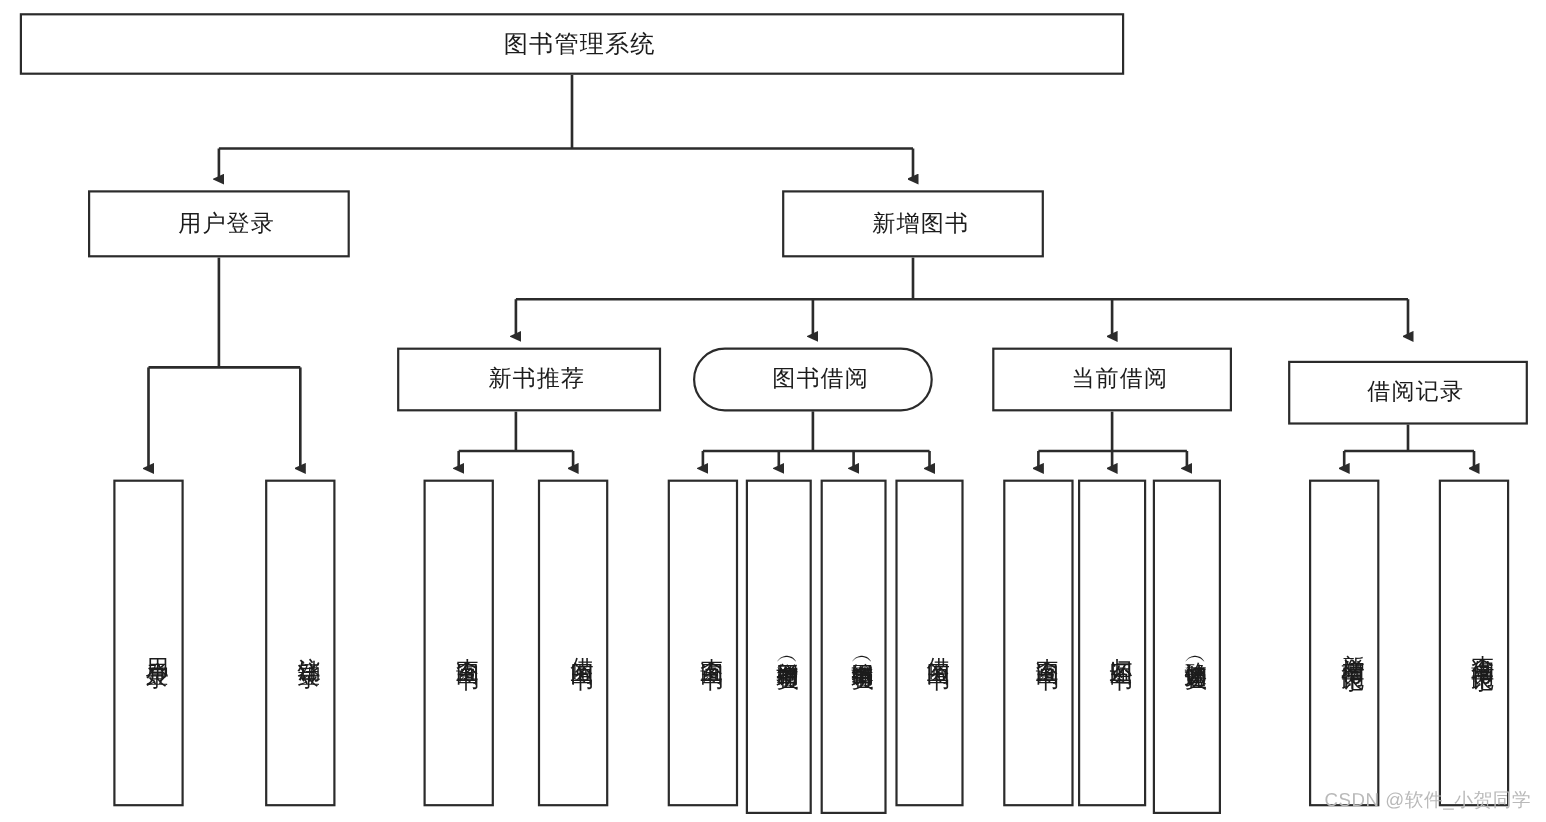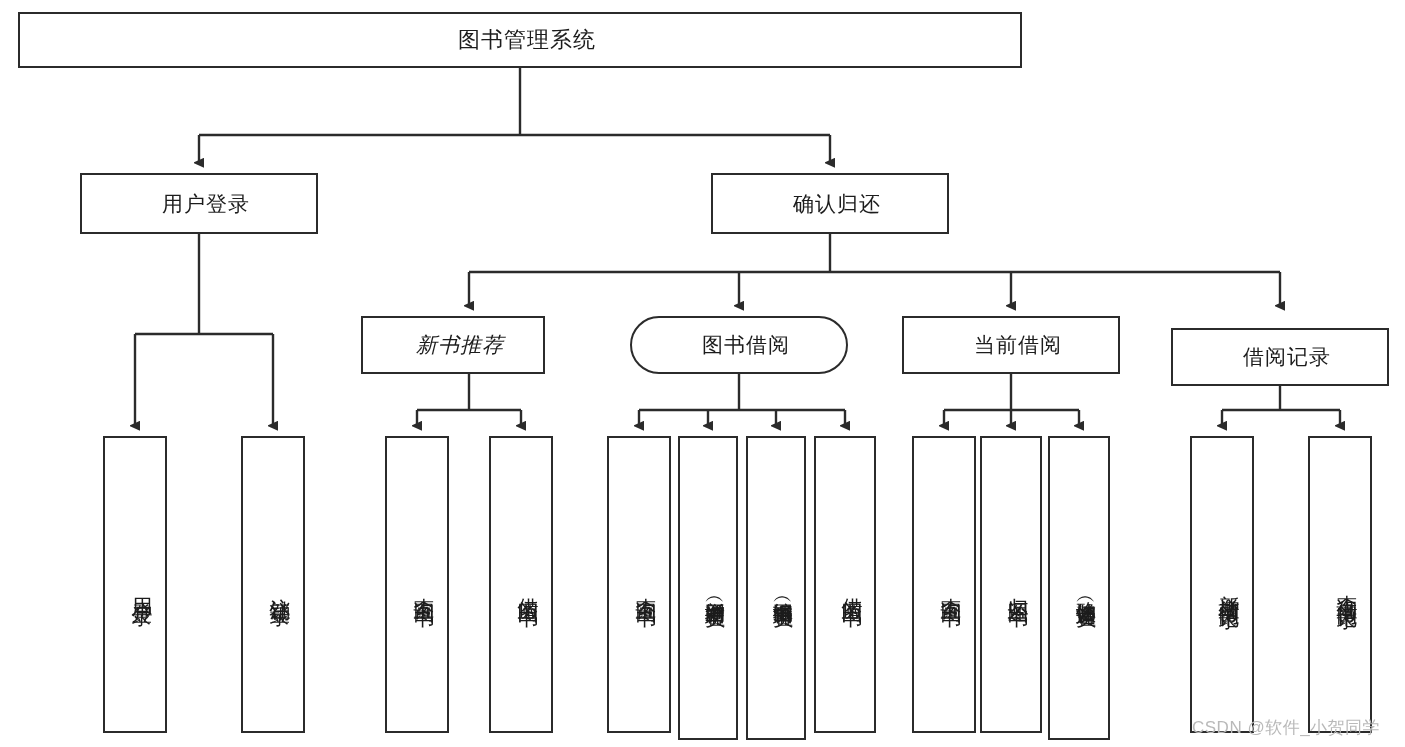--- a/index.html
+++ b/index.html
@@ -59,20 +59,21 @@
     text-orientation: upright;
     white-space: nowrap;
     line-height: 1.05;
   }
   .watermark {
     position: absolute;
     font-size: 17px;
     color: #b9b9b9;
     white-space: nowrap;
     letter-spacing: 0.5px;
+    margin-left: 12px;
   }
 </style>
 </head>
 <body>
 
 <div id="canvas">
 
   <svg class="connectors" viewBox="0 0 1405 747" xmlns="http://www.w3.org/2000/svg">
     <defs>
       <marker id="arrow" markerWidth="10" markerHeight="10" refX="5.2" refY="5" orient="auto" markerUnits="userSpaceOnUse">
@@ -124,24 +125,24 @@
   </svg>
 
   <div class="node horiz root" style="left:18px; top:12px; width:1004px; height:56px;">
     <span>图书管理系统</span>
   </div>
 
   <div class="node horiz" style="left:80px; top:173px; width:238px; height:61px;">
     <span>用户登录</span>
   </div>
   <div class="node horiz" style="left:711px; top:173px; width:238px; height:61px;">
-    <span>确认归还</span>
+    <span>新增图书</span>
   </div>
 
-  <div class="node horiz" style="left:361px; top:316px; width:184px; height:58px;font-style:italic;">
+  <div class="node horiz" style="left:361px; top:316px; width:240px; height:58px;">
     <span>新书推荐</span>
   </div>
   <div class="node horiz" style="left:630px; top:316px; width:218px; height:58px;border-radius:29px;">
     <span>图书借阅</span>
   </div>
   <div class="node horiz" style="left:902px; top:316px; width:218px; height:58px;">
     <span>当前借阅</span>
   </div>
   <div class="node horiz" style="left:1171px; top:328px; width:218px; height:58px;">
     <span>借阅记录</span>

